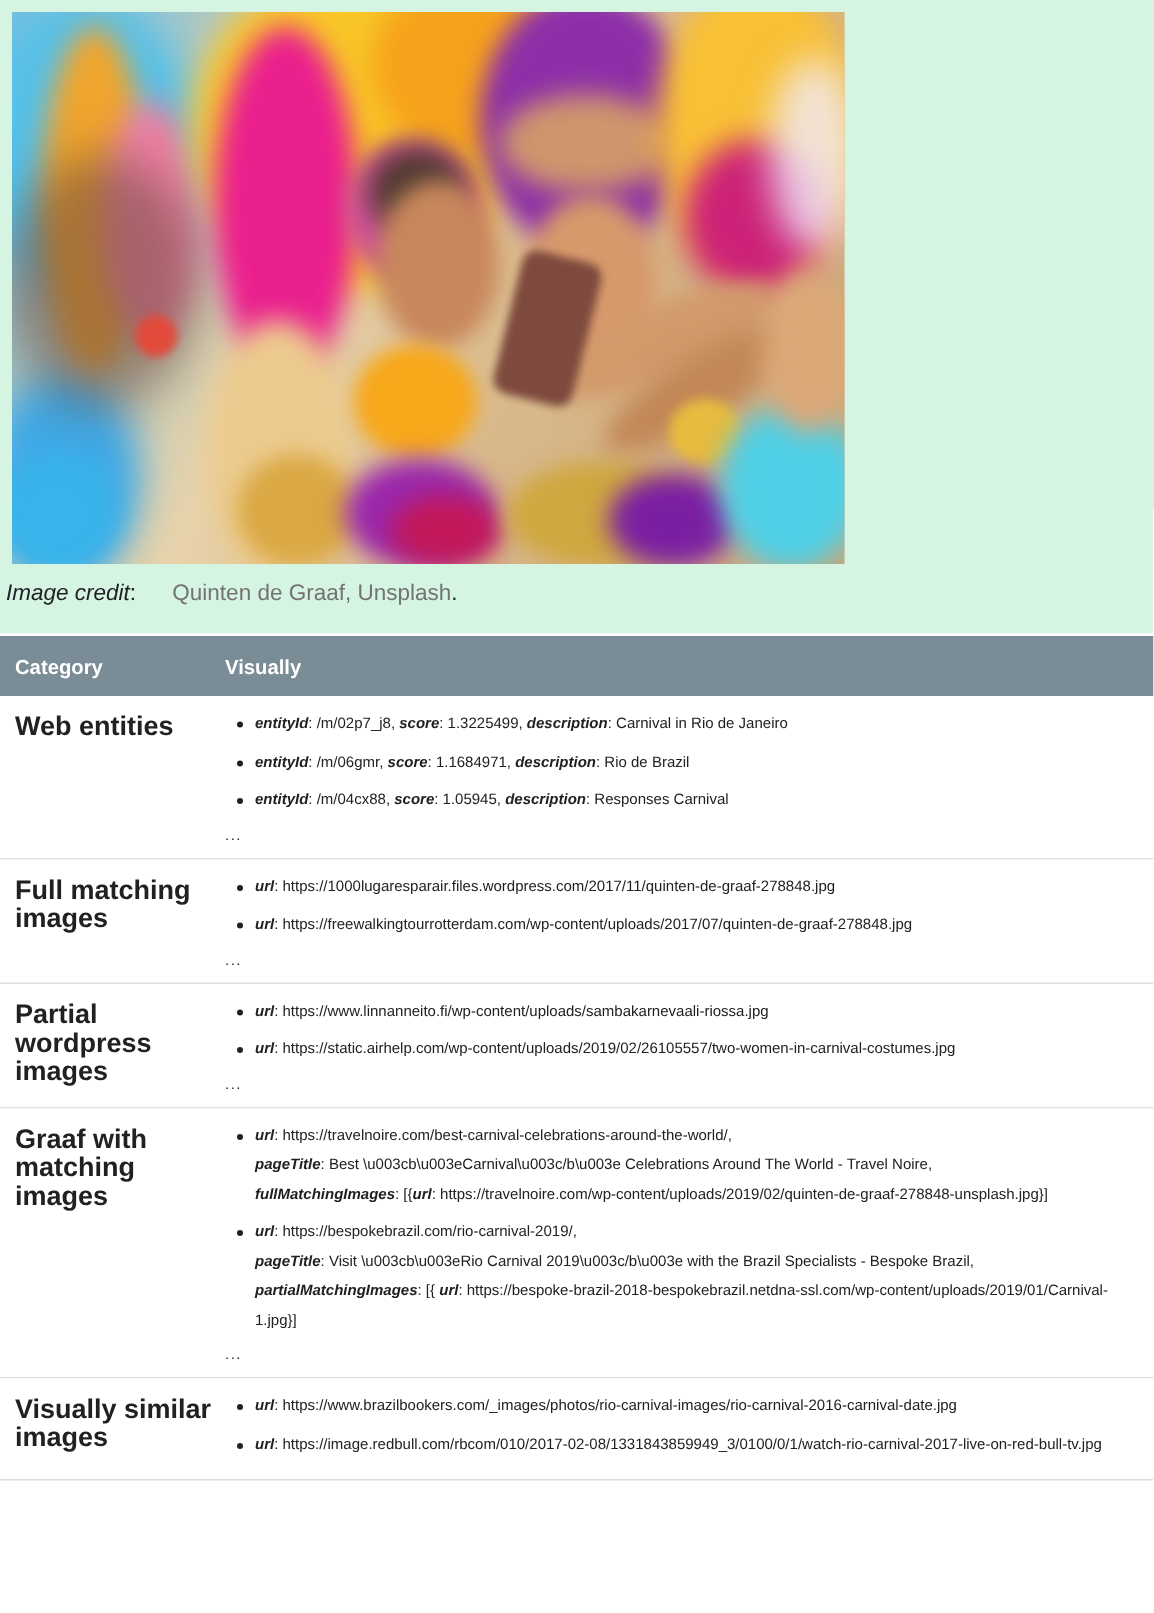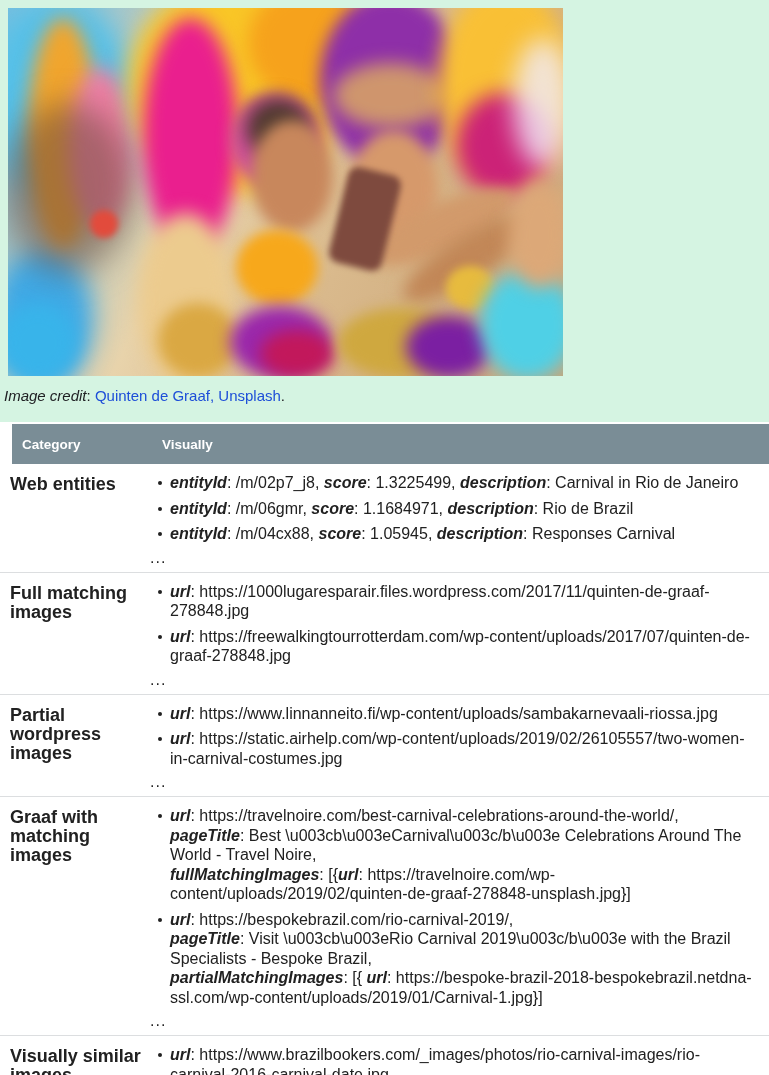--- a/index.html
+++ b/index.html
@@ -9,38 +9,38 @@
   }
   
   .figure{background:#d5f4e2;height:422px;box-sizing:border-box;}
   .photo{
     position:relative;top:8px;left:8px;width:555px;height:368px;overflow:hidden;
     background:linear-gradient(115deg,#79bfdf 0%,#e8d3ab 38%,#d9b98c 62%,#cba678 100%);
   }
   .photo .blob{position:absolute;border-radius:50%;}
   .credit{padding:18px 0 0 4px;font-size:15px;line-height:19px;color:#202124;}
   .credit .ital{font-style:italic;}
-  .credit a{color:#1d4ed8;text-decoration:none;cursor:pointer;}
+  .credit a{color:#737373;text-decoration:none;cursor:pointer;margin-left:20px;}
   .credit span{white-space:pre-wrap;margin-top:15px;}
   
   .vtable{margin-top:2px;width:769px;}
   .thead{
     display:flex;align-items:center;height:40px;background:#7a8d96;color:#ffffff;
-    font-weight:bold;font-size:13.5px;margin-left:12px;
+    font-weight:bold;font-size:13.5px;
   }
   .th-cat{width:150px;box-sizing:border-box;padding-left:10px;}
   .th-resp{flex:1;}
   .row{display:flex;background:#ffffff;border-bottom:1px solid #dcdee0;}
   .cell-label{
     width:150px;box-sizing:border-box;padding:11px 2px 8px 10px;
     font-weight:bold;font-size:18px;line-height:19px;color:#212121;
   }
   .cell-resp{
     flex:1;min-width:0;box-sizing:border-box;padding:9px 10px 7px 0;
-    font-size:16px;line-height:19.5px;color:#212121;overflow-wrap:break-word;
+    font-size:10px;line-height:19.5px;color:#212121;overflow-wrap:break-word;
   }
   .item{position:relative;padding-left:20px;margin-bottom:6px;}
   .item::before{
     content:"";position:absolute;left:8px;top:8px;width:4px;height:4px;
     border-radius:50%;background:#212121;
   }
   .key{font-weight:bold;font-style:italic;}
   .ellipsis{line-height:15px;letter-spacing:1px;}
 </style>
 </head>

